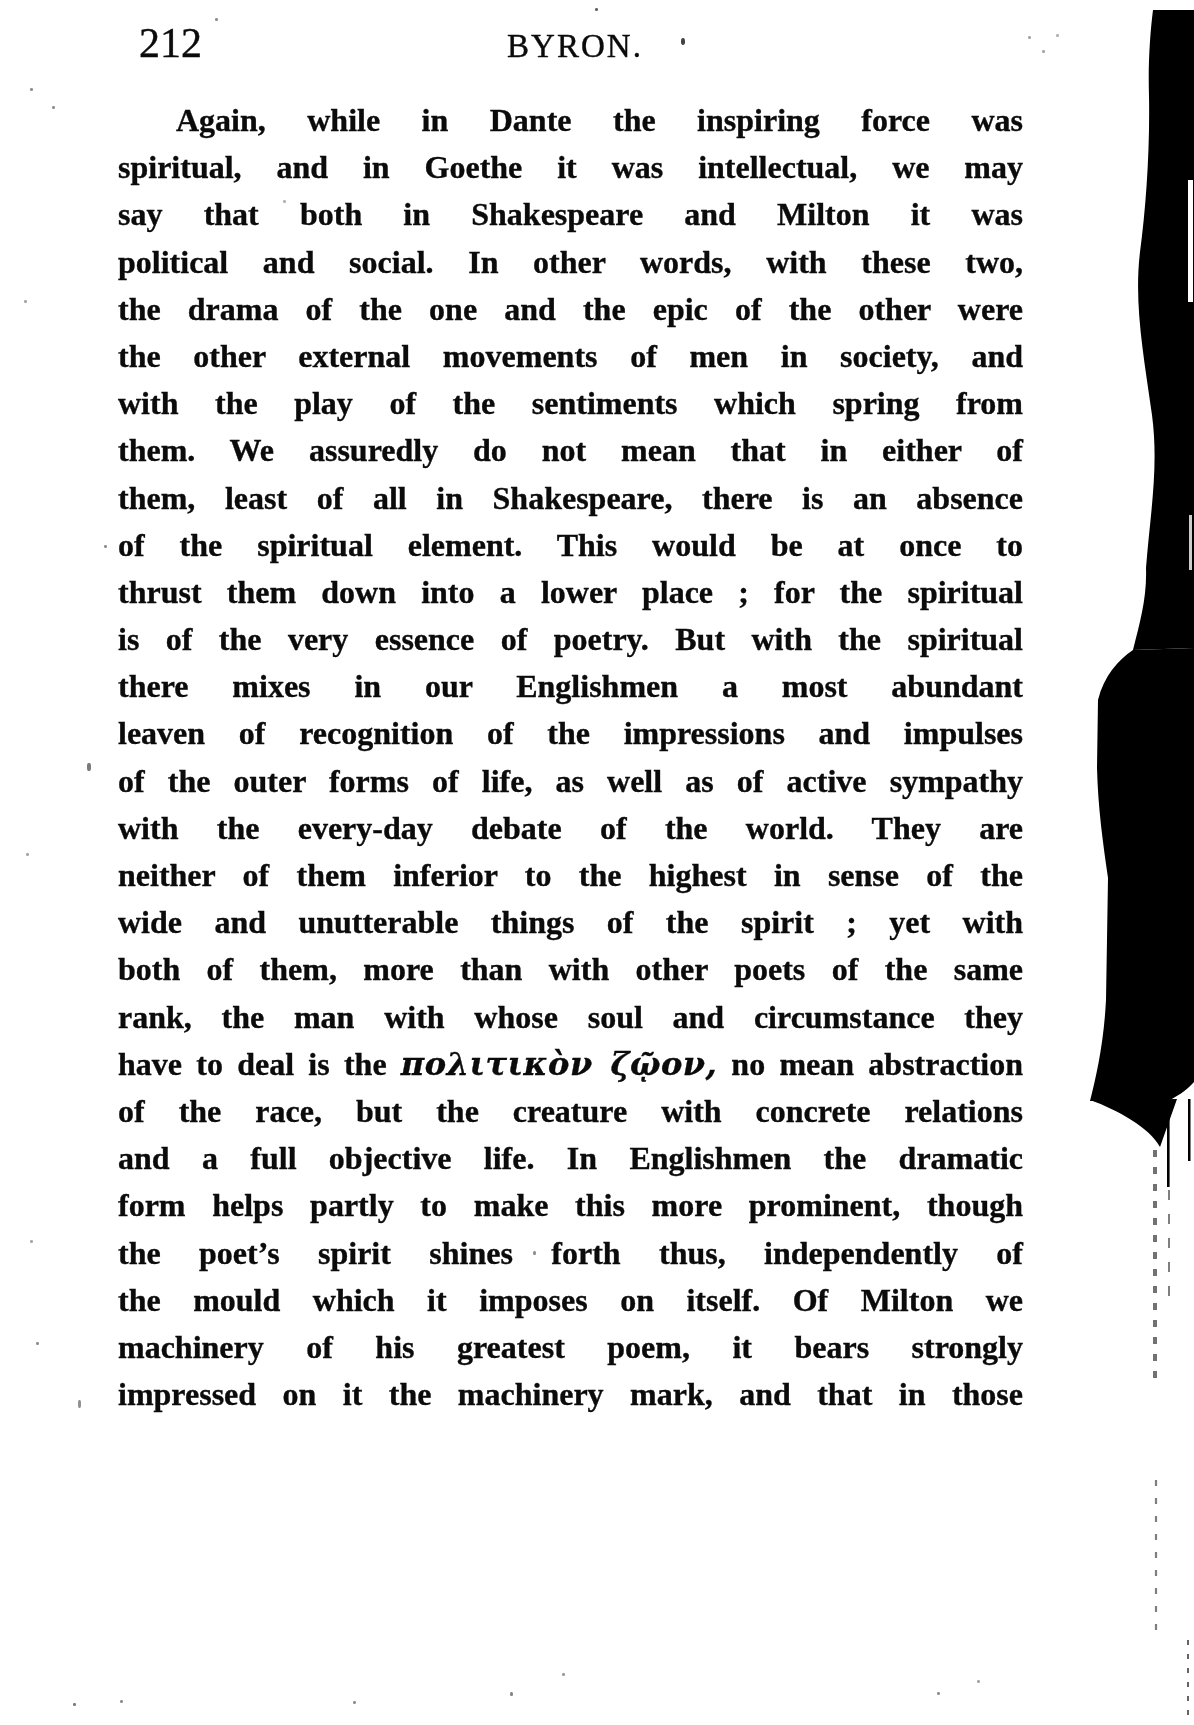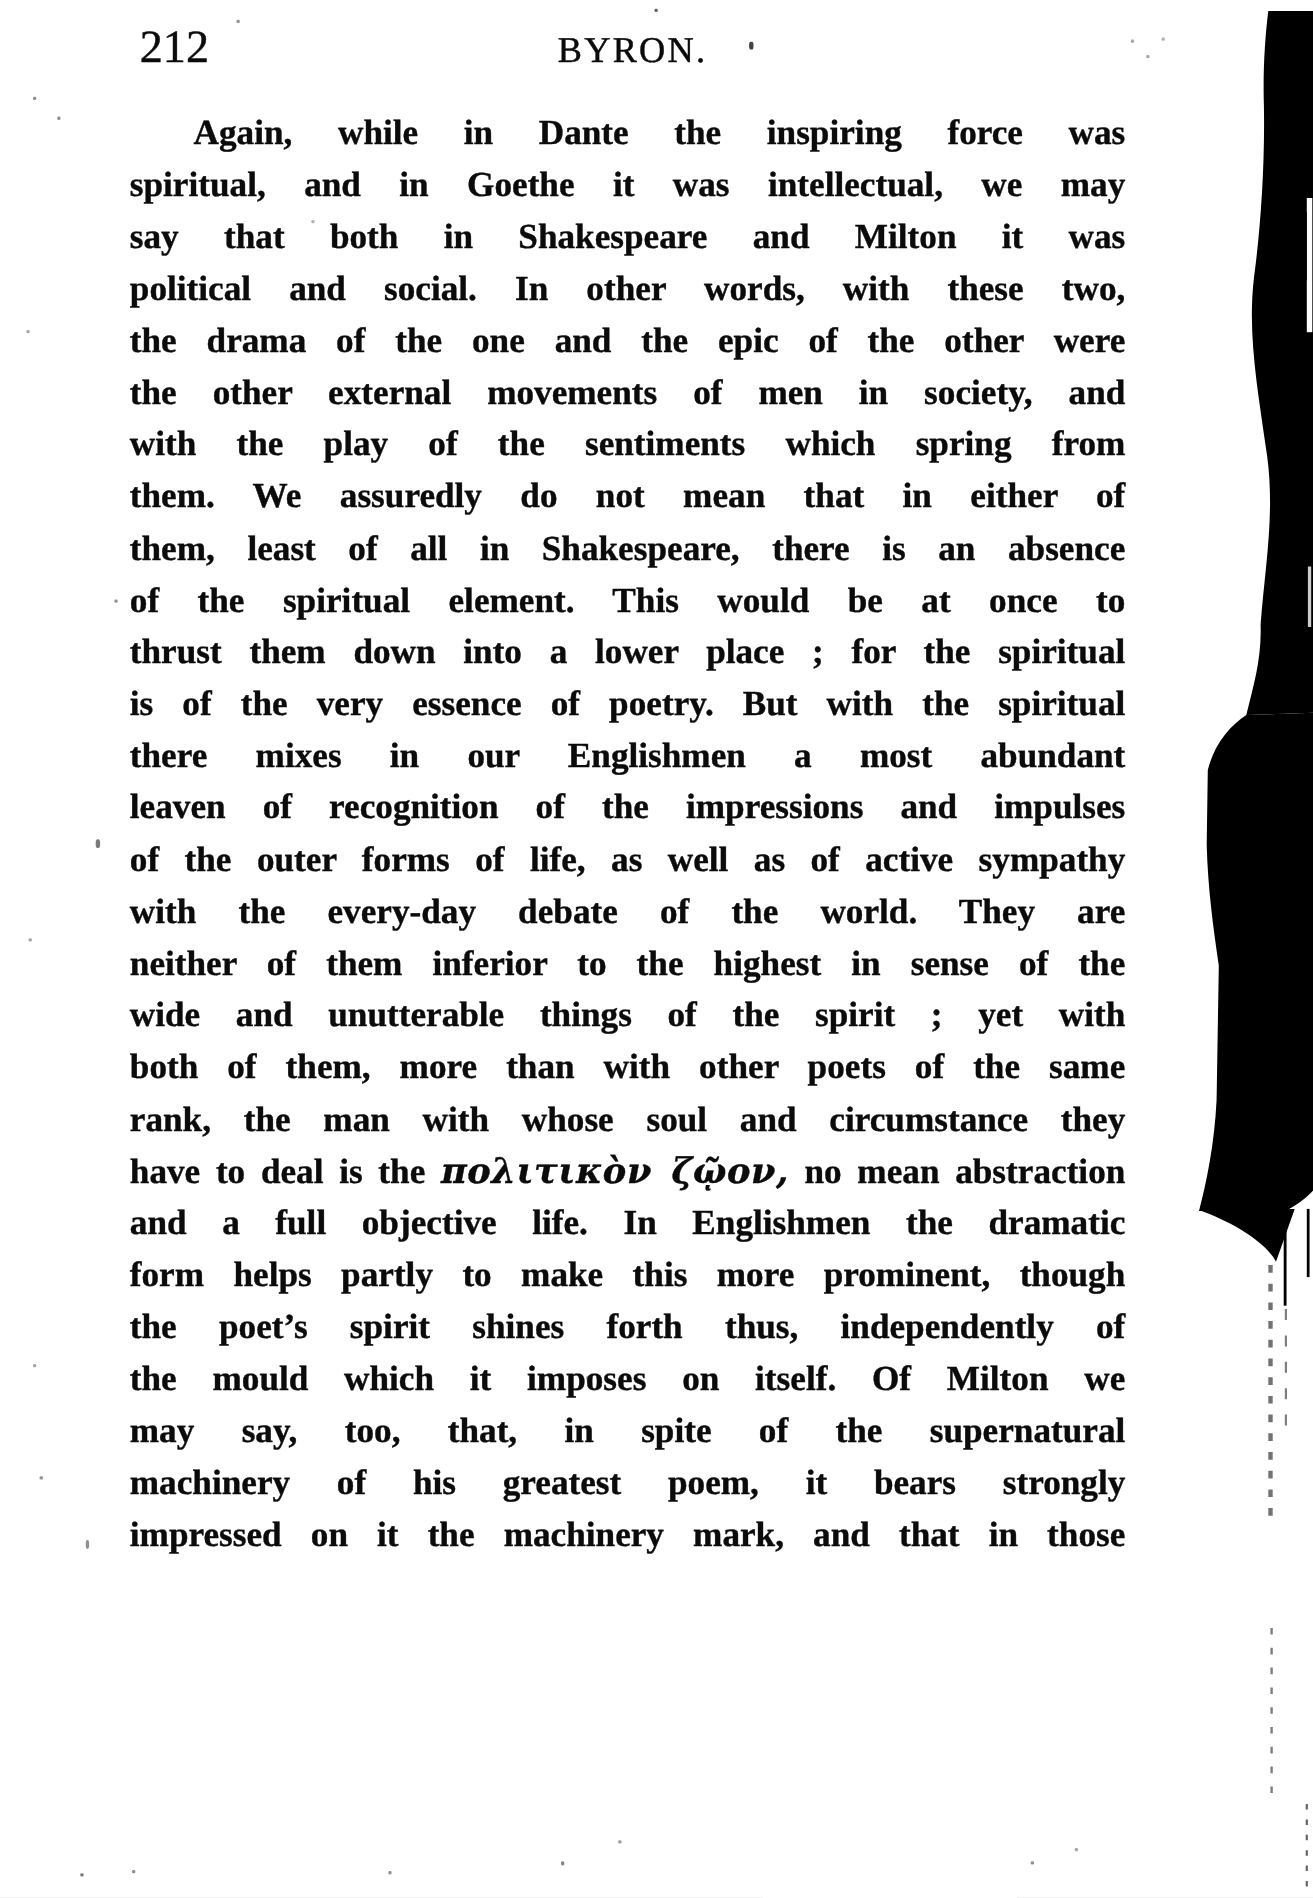--- a/index.html
+++ b/index.html
@@ -5,21 +5,21 @@
   html,body{margin:0;padding:0;background:#e8e8e8;}
   .page{
     position:relative;
     width:1194px;height:1725px;
     background:#ffffff;
     overflow:hidden;
     font-family:"Liberation Serif","DejaVu Serif",serif;
     color:#0b0b0b;
   }
   .pageno{
-    position:absolute;left:127px;top:22px;
+    position:absolute;left:139px;top:22px;
     font-size:42px;line-height:1;
     -webkit-text-stroke:0.4px #0b0b0b;
   }
   .running-head{
     position:absolute;left:575px;top:30px;
     transform:translateX(-50%);
     font-size:33px;line-height:1;letter-spacing:2px;
     -webkit-text-stroke:0.4px #0b0b0b;
     white-space:nowrap;
   }
@@ -75,25 +75,25 @@
       <div class="line"><span class="pre">is of the very essence of poetry. But with the spiritual</span></div>
       <div class="line"><span class="pre">there mixes in our Englishmen a most abundant</span></div>
       <div class="line"><span class="pre">leaven of recognition of the impressions and impulses</span></div>
       <div class="line"><span class="pre">of the outer forms of life, as well as of active sympathy</span></div>
       <div class="line"><span class="pre">with the every-day debate of the world. They are</span></div>
       <div class="line"><span class="pre">neither of them inferior to the highest in sense of the</span></div>
       <div class="line"><span class="pre">wide and unutterable things of the spirit ; yet with</span></div>
       <div class="line"><span class="pre">both of them, more than with other poets of the same</span></div>
       <div class="line"><span class="pre">rank, the man with whose soul and circumstance they</span></div>
       <div class="line"><span class="pre">have to deal is the </span><span class="greek">πολιτικὸν ζῷον,</span><span class="post"> no mean abstraction</span></div>
+      <div class="line"><span class="pre">of the race, but the creature with concrete relations</span></div>
       <div class="line"><span class="pre">and a full objective life. In Englishmen the dramatic</span></div>
       <div class="line"><span class="pre">form helps partly to make this more prominent, though</span></div>
       <div class="line"><span class="pre">the poet’s spirit shines forth thus, independently of</span></div>
       <div class="line"><span class="pre">the mould which it imposes on itself. Of Milton we</span></div>
-      <div class="line"><span class="pre">may say, too, that, in spite of the supernatural</span></div>
       <div class="line"><span class="pre">machinery of his greatest poem, it bears strongly</span></div>
       <div class="line"><span class="pre">impressed on it the machinery mark, and that in those</span></div>
     </div>
 
   <svg class="artifact-svg" viewBox="0 0 1194 1725" xmlns="http://www.w3.org/2000/svg">
 
     <path fill="#000" d="M1153,10 L1194,10 L1194,648 L1133,650
          C1140,622 1147,598 1146,568
          C1150,515 1159,468 1152,415
          C1143,352 1134,303 1140,252

